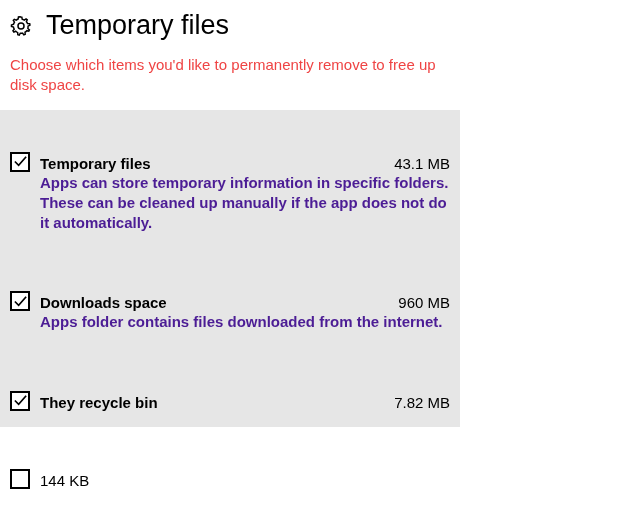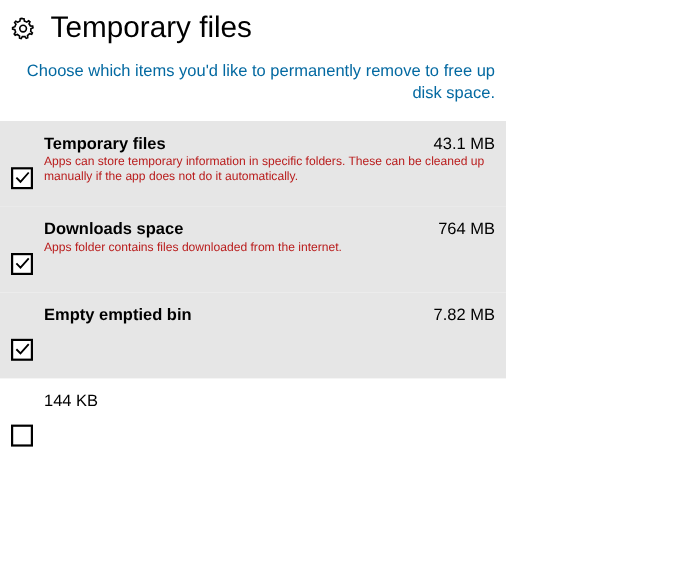--- a/index.html
+++ b/index.html
@@ -26,24 +26,23 @@
       justify-content: center;
     }
     .header h1 {
       font-size: 27px;
       font-weight: 400;
       color: #000;
     }
     .description {
       padding: 0 10px 14px 10px;
       font-size: 15px;
-      color: #0369a1;
+      color: #ef4444;
       line-height: 1.35;
       max-width: 460px;
-      text-align: right;
     }
     .items {
       width: 460px;
     }
     .item {
       display: flex;
       padding: 12px 10px 16px 10px;
       gap: 10px;
     }
     .item.checked {
@@ -76,26 +75,28 @@
       align-items: baseline;
       gap: 12px;
     }
     .item-title {
       font-size: 15px;
       font-weight: 600;
     }
     .item-size {
       font-size: 15px;
       white-space: nowrap;
+      margin-top: 33px;
     }
     .item-desc {
-      font-size: 11px;
-      color: #b91c1c;
+      font-size: 15px;
+      color: #4c1d95;
       line-height: 1.35;
       padding-top: 1px;
+      font-weight: bold;
     }
     .item-body-inner{
       max-width: 410px;
     }
     .action-row {
       padding: 20px 10px 10px 10px;
     }
   </style>
 </head>
 <body>
@@ -134,37 +135,37 @@
   <div class="item checked">
     <div class="checkbox">
       <svg width="15" height="15" viewBox="0 0 16 16">
           <path d="M2 8 L6 12 L14 3" stroke="#000" stroke-width="1.8" fill="none"></path>
         </svg>
     </div>
     <div class="item-body">
       <div class="item-body-inner">
         <div class="item-title-row">
           <span class="item-title">Downloads space</span>
-          <span class="item-size">764 MB</span>
+          <span class="item-size">960 MB</span>
         </div>
         <div class="item-desc">Apps folder contains files downloaded from the internet.</div>
       </div>
     </div>
   </div>
 
   <div class="item checked">
     <div class="checkbox">
       <svg width="15" height="15" viewBox="0 0 16 16">
           <path d="M2 8 L6 12 L14 3" stroke="#000" stroke-width="1.8" fill="none"></path>
         </svg>
     </div>
     <div class="item-body">
       <div class="item-body-inner">
         <div class="item-title-row">
-          <span class="item-title">Empty emptied bin</span>
+          <span class="item-title">They recycle bin</span>
           <span class="item-size">7.82 MB</span>
         </div>
       </div>
     </div>
   </div>
 
   <div class="item">
     <div class="checkbox">
       
     </div>

